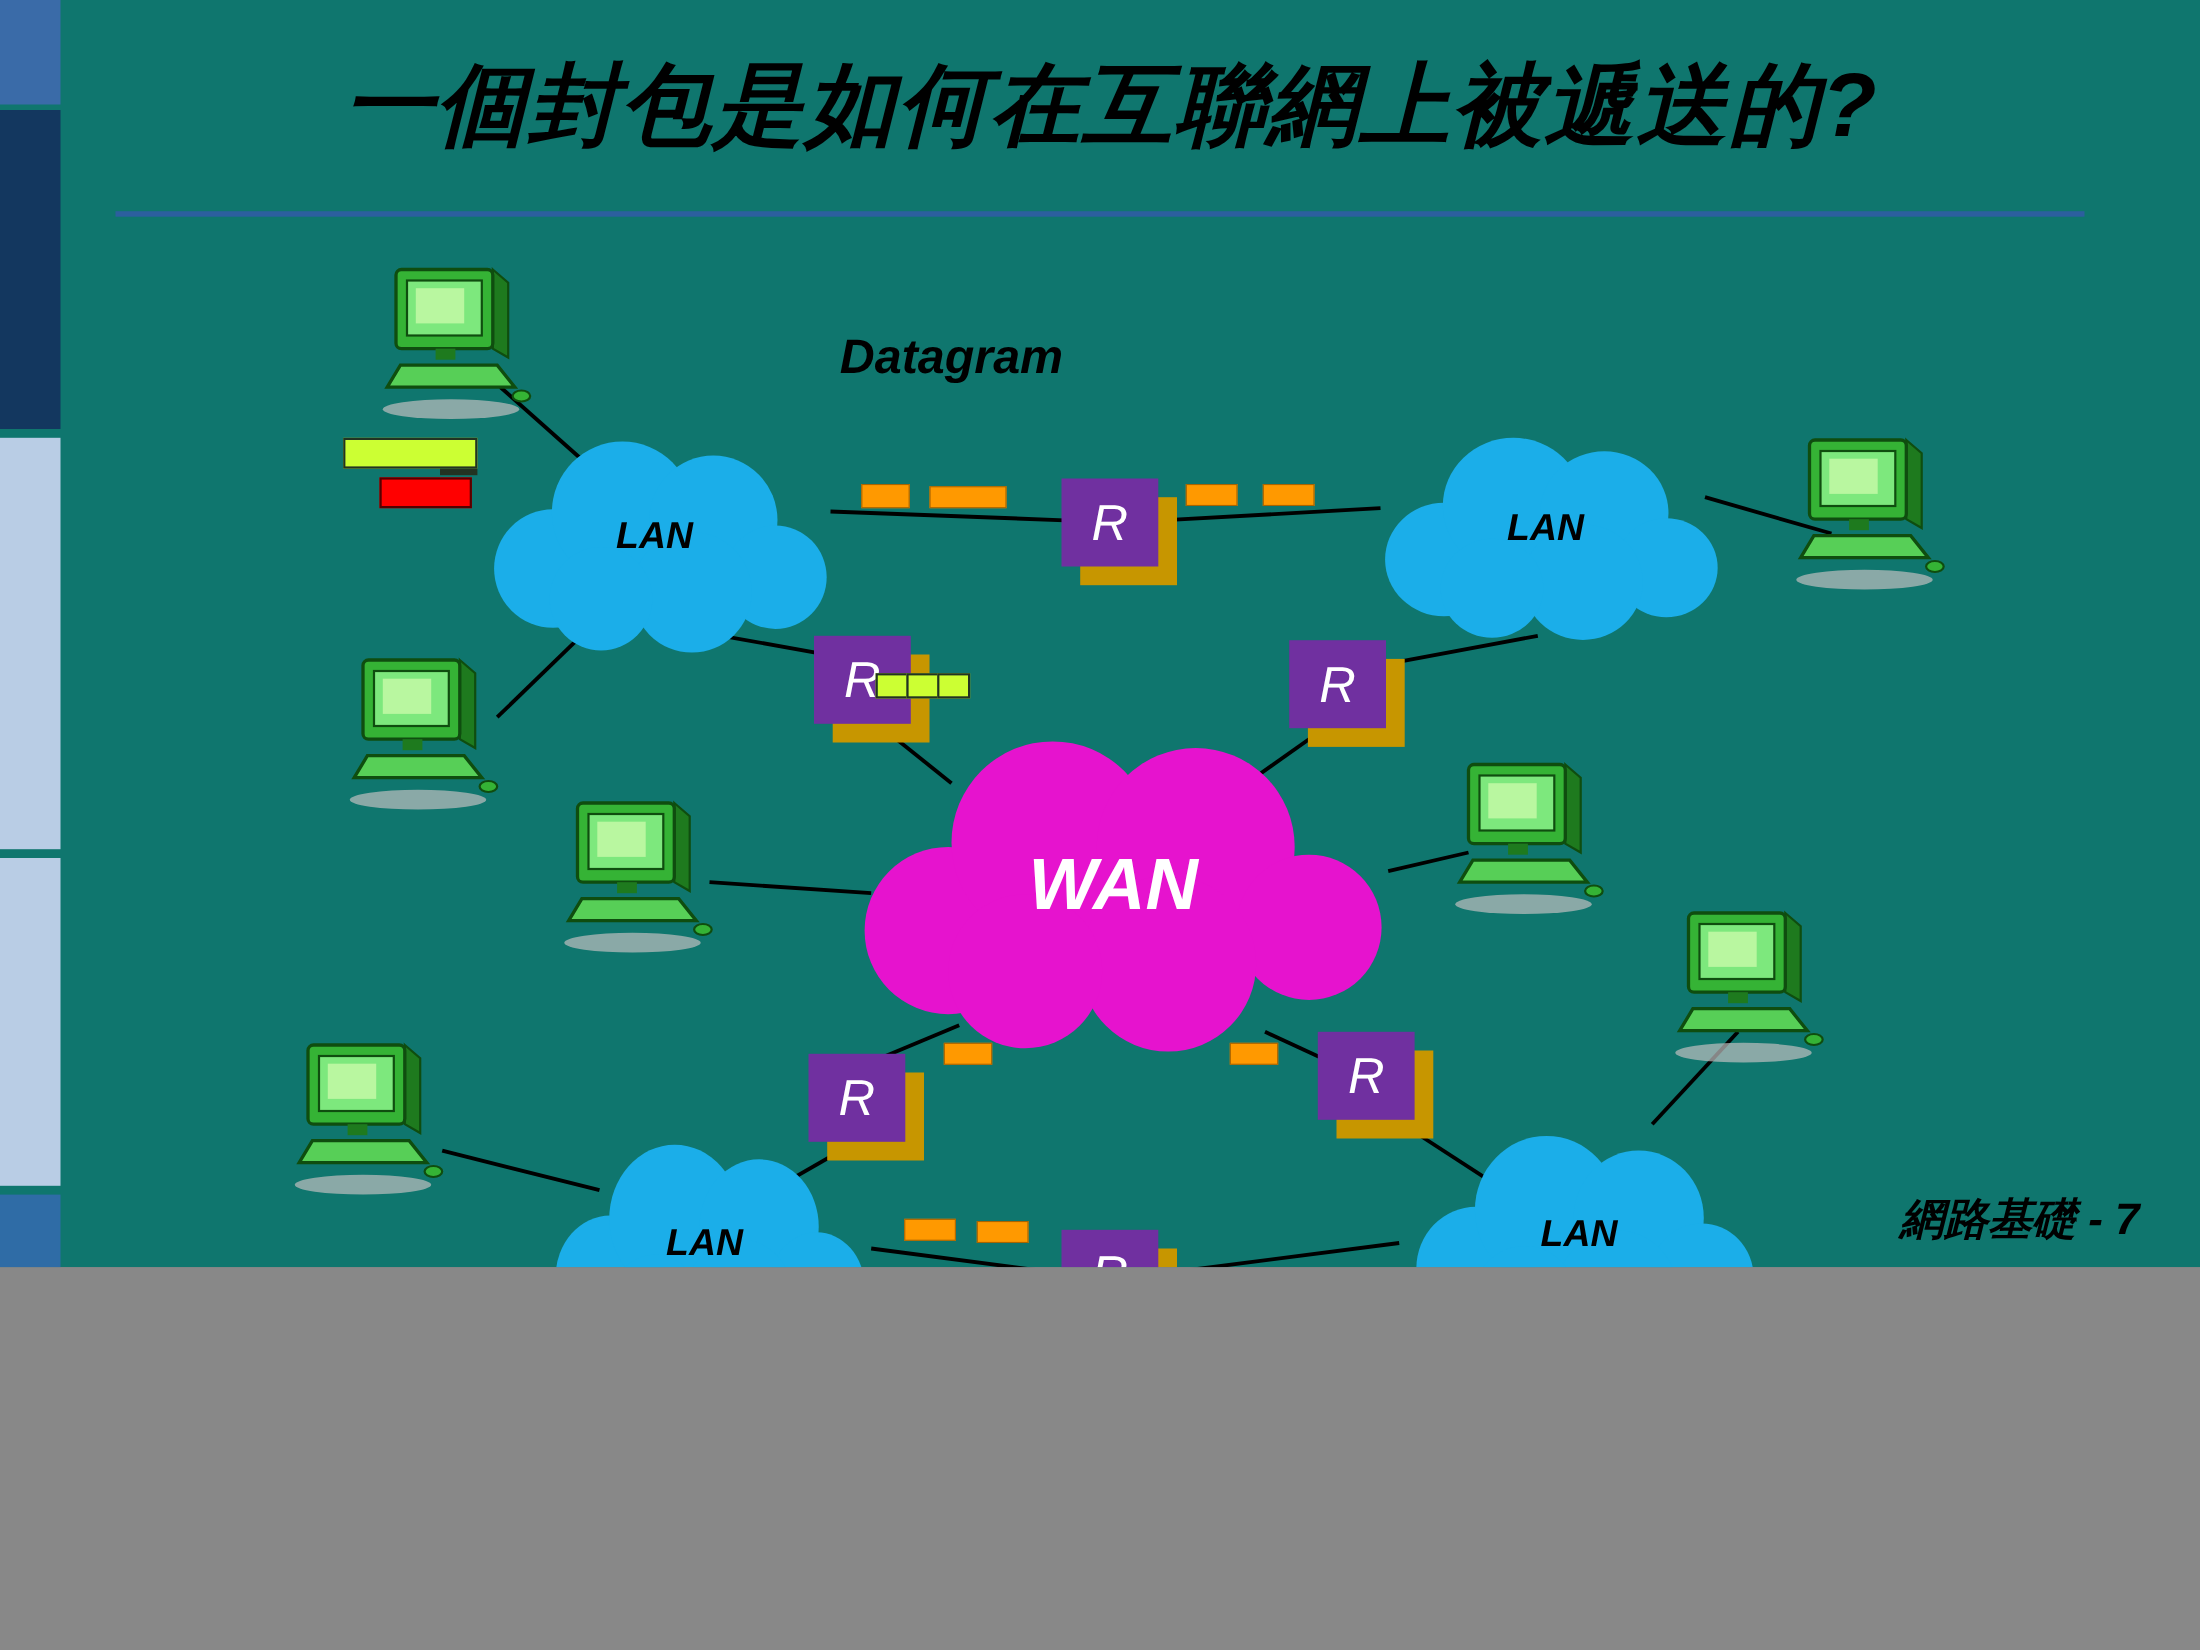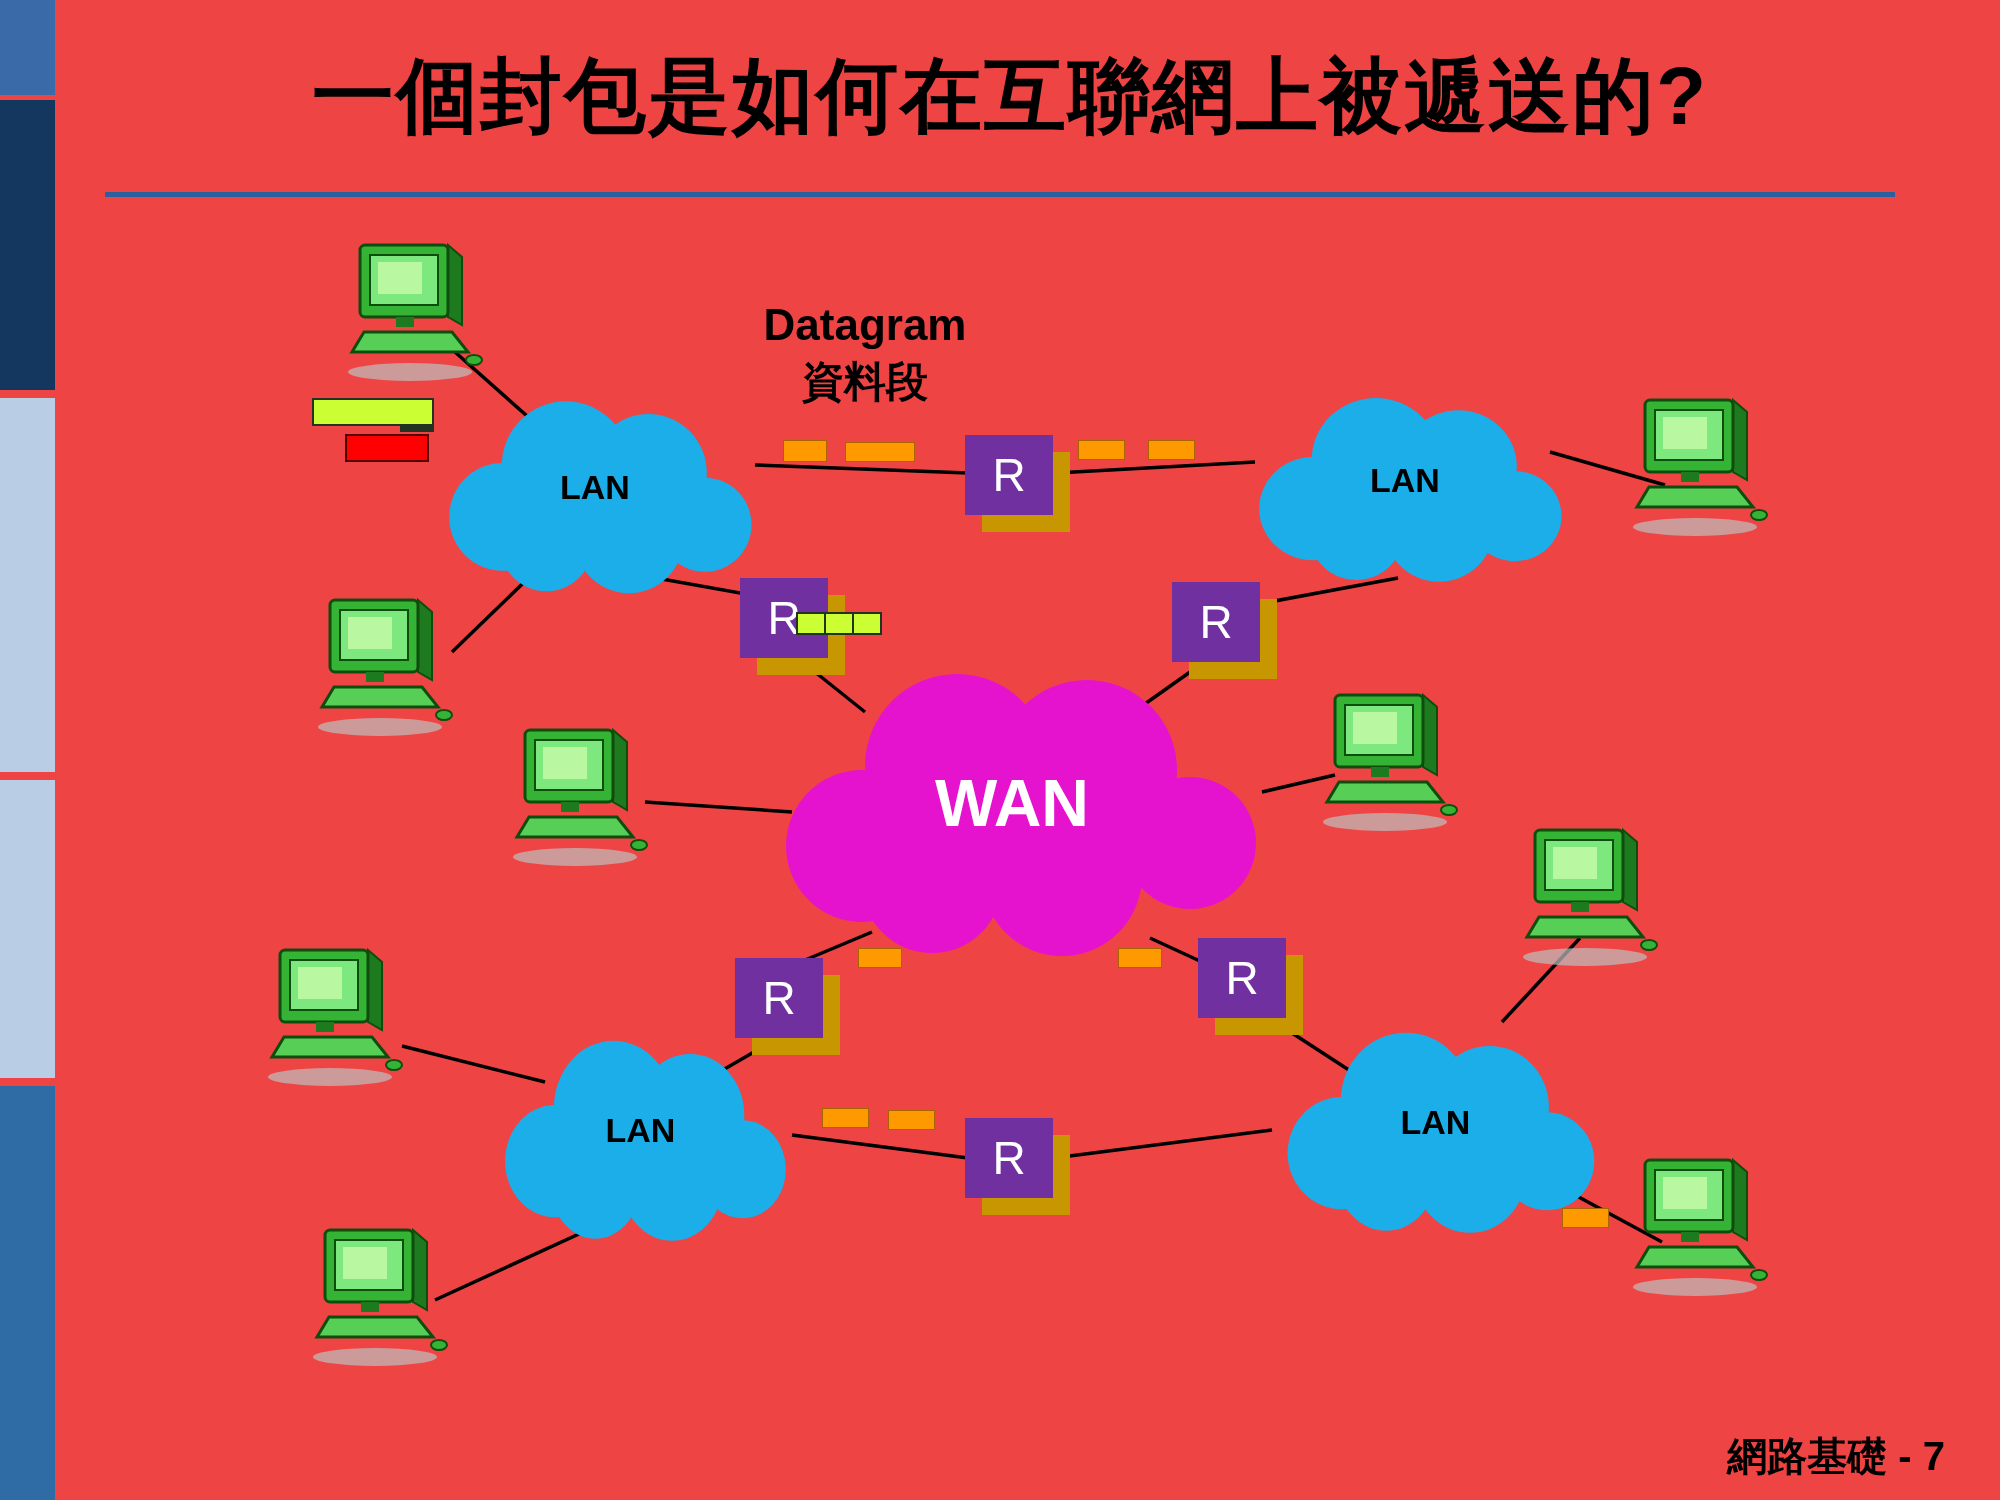--- a/index.html
+++ b/index.html
@@ -1,19 +1,20 @@
 <!DOCTYPE html>
 <html><head>
 <meta charset="utf-8">
 <style>
   html,body { margin:0; padding:0; background:#888; }
   .slide {
-    position:relative; width:2000px; height:1500px;
-    background:#ef4444; overflow:hidden;
+    position:relative; width:2000px; height:1152px;
+    background:#0f766e; overflow:hidden;
     font-family:"Liberation Sans","DejaVu Sans",sans-serif;
+    font-style:italic;
   }
   
   .bar { position:absolute; left:0; width:55px; }
   .bar-top    { top:0;    height:95px;  background:#3a6ba8; }
   .bar-navy   { top:100px; height:290px; background:#13375f; }
   .bar-pale1  { top:398px; height:374px; background:#b9cde5; }
   .bar-pale2  { top:780px; height:298px; background:#b9cde5; }
   .bar-bottom { top:1086px; height:414px; background:#2f6ca6; }
 
   .title {
@@ -330,18 +331,17 @@
   </div>
   <div class="packet-red"></div>
   <div class="packet-seg">
     <div class="cell"></div>
     <div class="cell"></div>
     <div class="cell"></div>
   </div>
 
   <div class="datagram-label">
     <div class="en">Datagram</div>
-    <div class="zh">資料段</div>
   </div>
 
   <div class="footer">網路基礎 - 7</div>
 
 </div>
 
 </body></html>

